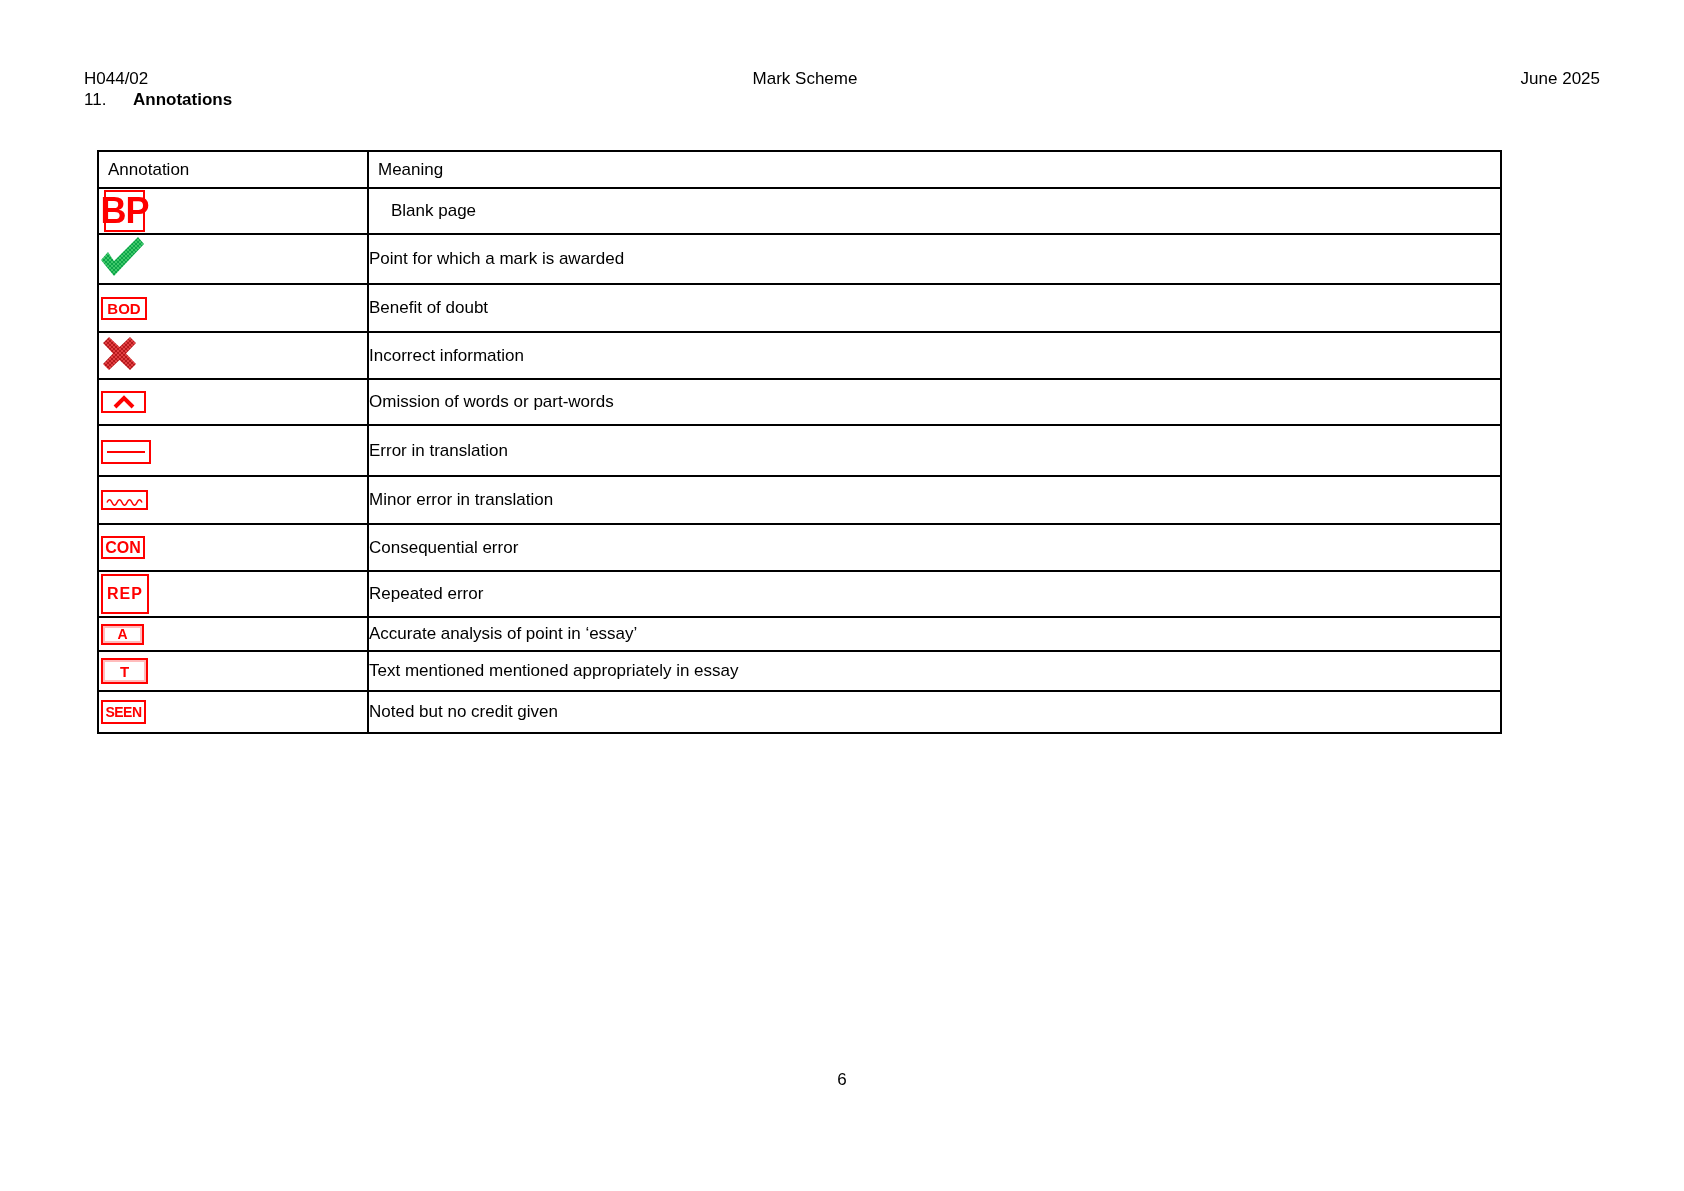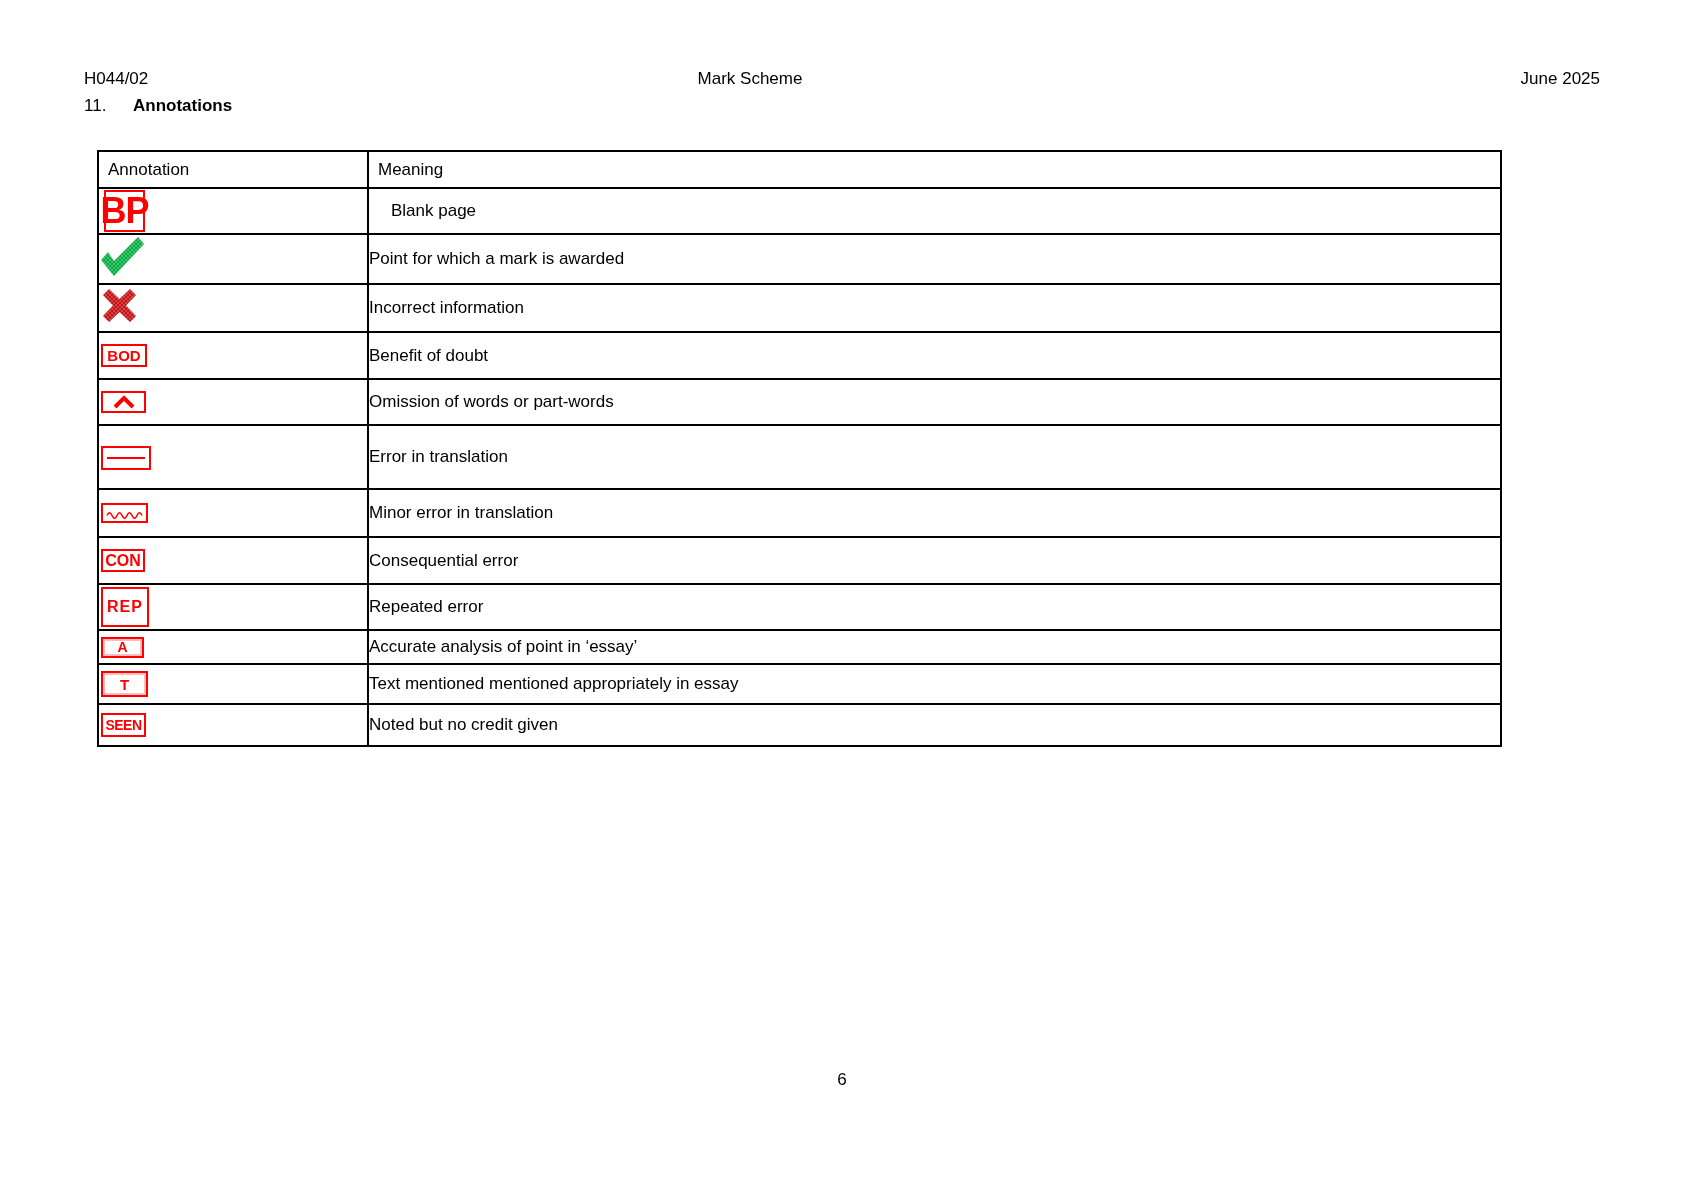--- a/index.html
+++ b/index.html
@@ -1,39 +1,39 @@
 <!DOCTYPE html>
 <html style="--annotation-red: #ff0000; --tick-green-light: #3ec96a; --tick-green-dark: #0da449; --cross-red-light: #e23f42; --cross-red-dark: #b5191c;"><head>
 <meta charset="utf-8">
 <style>
   html,body{margin:0;padding:0;background:#fff;}
   .page{position:relative;width:1684px;height:1191px;background:#fff;overflow:hidden;
         font-family:"Liberation Sans",sans-serif;color:#000;font-size:17px;}
 
   
   .hdr-left{position:absolute;left:84px;top:69px;}
-  .hdr-center{position:absolute;left:750px;top:69px;transform:translateX(-50%);white-space:nowrap;}
+  .hdr-center{position:absolute;left:805px;top:69px;transform:translateX(-50%);white-space:nowrap;}
   .hdr-right{position:absolute;right:84px;top:69px;}
-  .section-line{position:absolute;left:84px;top:96px;}
+  .section-line{position:absolute;left:84px;top:90px;}
   .section-num{display:inline-block;width:49px;}
   .section-title{font-weight:bold;}
 
   
   table.annot{position:absolute;left:97px;top:150px;width:1405px;border-collapse:collapse;table-layout:fixed;}
   table.annot th,table.annot td{border:2px solid #000;padding:0;vertical-align:middle;box-sizing:border-box;}
   table.annot th{text-align:left;font-weight:normal;height:37px;padding-left:9px;}
   td.meaning-cell{padding-left:9px;}
   td.icon-cell{padding-left:7px;}
   tbody tr:nth-child(1) td{height:46px}
   tbody tr:nth-child(1) td.meaning-cell{padding-left:22px}
   tbody tr:nth-child(2) td{height:48px}
   tbody tr:nth-child(3) td{height:48px}
   tbody tr:nth-child(4) td{height:47px}
   tbody tr:nth-child(5) td{height:46px}
-  tbody tr:nth-child(6) td{height:64px}
+  tbody tr:nth-child(6) td{height:51px}
   tbody tr:nth-child(7) td{height:48px}
   tbody tr:nth-child(8) td{height:47px}
   tbody tr:nth-child(9) td{height:46px}
   tbody tr:nth-child(10) td{height:34px}
   tbody tr:nth-child(11) td{height:40px}
   tbody tr:nth-child(12) td{height:42px}
 
   
   .stamp{box-sizing:border-box;display:inline-flex;align-items:center;justify-content:center;
          border:2px solid var(--annotation-red,#f00);color:var(--annotation-red,#f00);
@@ -105,31 +105,31 @@
   <tr>
     <td class="icon-cell"><span class="svg-wrap">
               <svg width="46" height="43" viewBox="0 0 46 43">
                 <path d="M2 25 L9 17 L15 26 L39 2 L45 9 L15 41 Z" fill="url(#greenchk)"></path>
               </svg>
             </span></td>
     <td class="meaning-cell">Point for which a mark is awarded</td>
   </tr>
 
   <tr>
+    <td class="icon-cell"><span class="stamp lbl-stamp lbl-bod">BOD</span></td>
+    <td class="meaning-cell">Benefit of doubt</td>
+  </tr>
+
+  <tr>
     <td class="icon-cell"><span class="svg-wrap">
               <svg width="41" height="39" viewBox="0 0 41 39">
                 <path d="M4 9 L10 3 L20.5 13 L31 3 L37 9 L27 19.5 L37 30 L31 36 L20.5 26 L10 36 L4 30 L14 19.5 Z" fill="url(#redchk)"></path>
               </svg>
             </span></td>
     <td class="meaning-cell">Incorrect information</td>
-  </tr>
-
-  <tr>
-    <td class="icon-cell"><span class="stamp lbl-stamp lbl-bod">BOD</span></td>
-    <td class="meaning-cell">Benefit of doubt</td>
   </tr>
 
   <tr>
     <td class="icon-cell"><span class="stamp caret-stamp">
               <svg width="38" height="14" viewBox="0 0 38 14">
                 <path d="M10 12 L19 3 L28 12" fill="none" stroke="var(--annotation-red,#f00)" stroke-width="4"></path>
               </svg>
             </span></td>
     <td class="meaning-cell">Omission of words or part-words</td>
   </tr>

